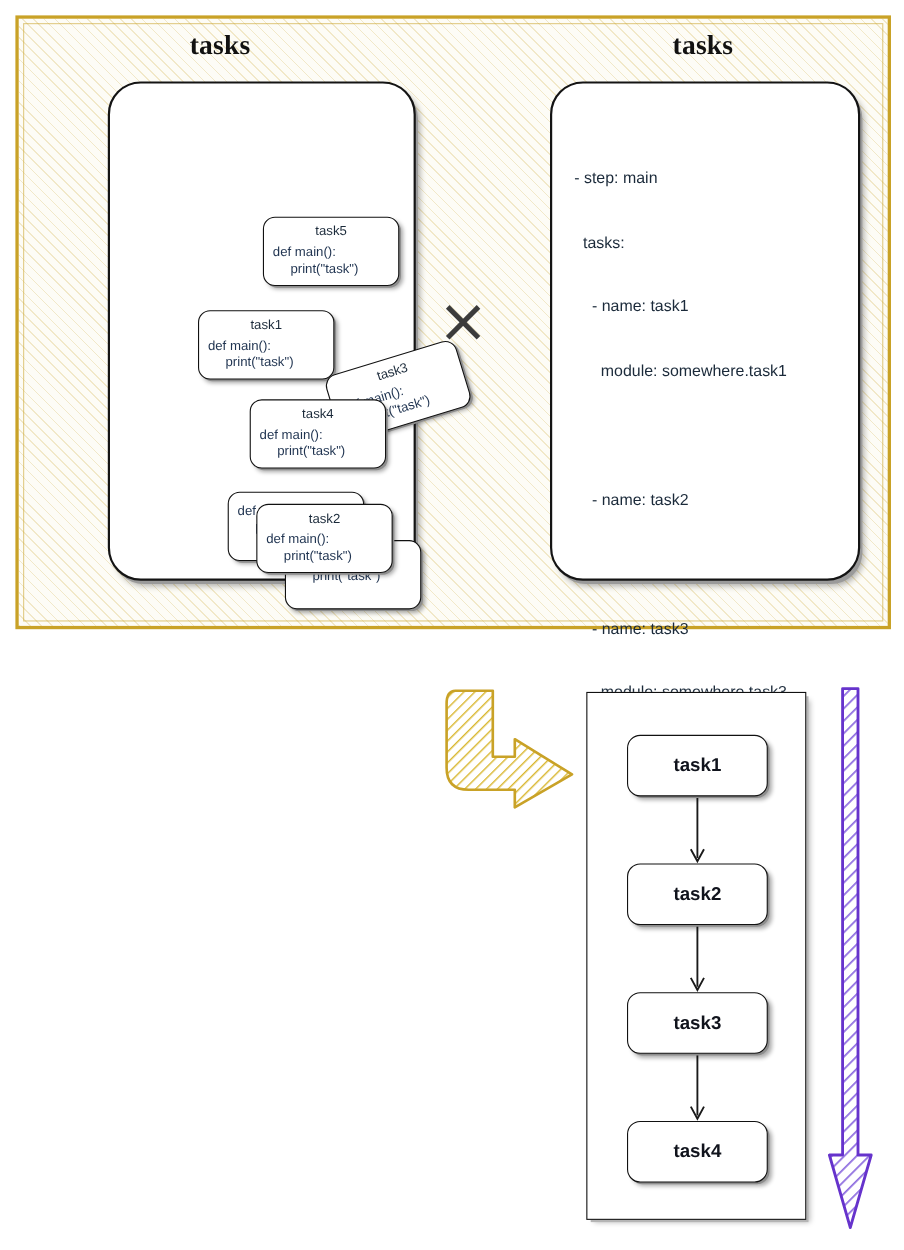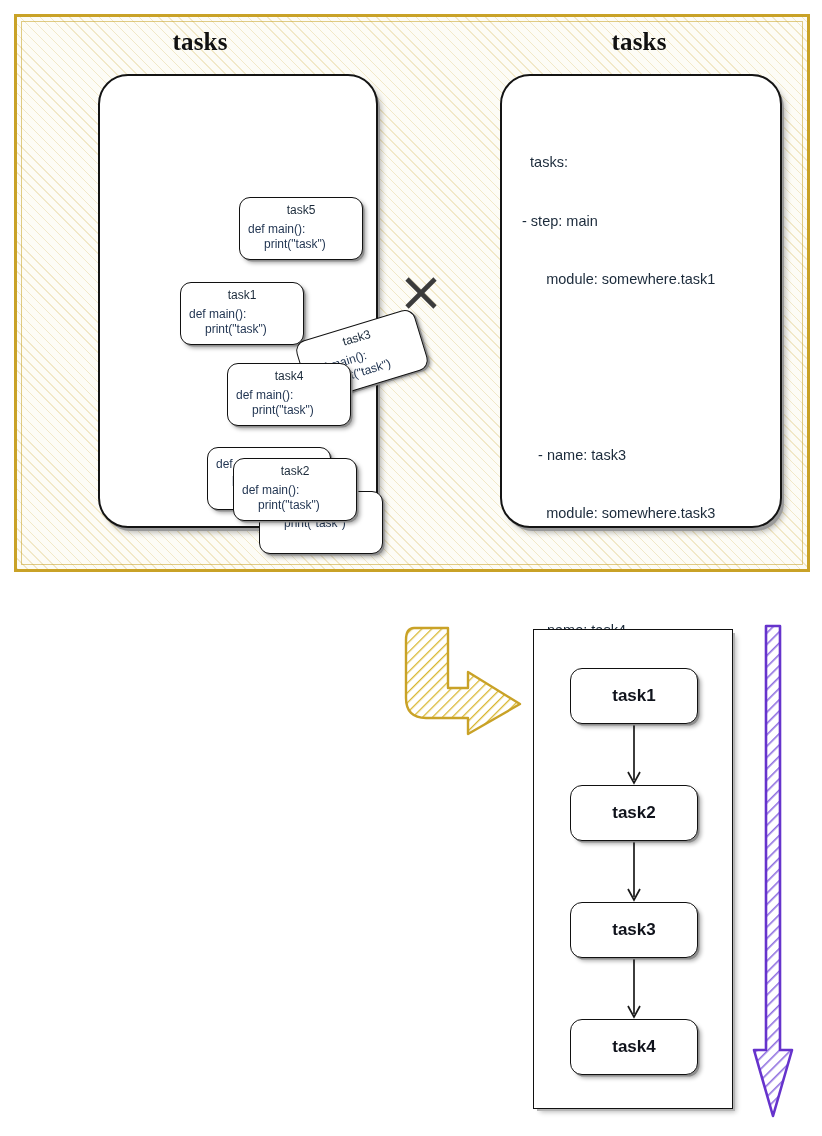--- a/index.html
+++ b/index.html
@@ -165,24 +165,26 @@
   <svg width="42" height="42" viewBox="0 0 42 42">
     <g stroke="#3b3b3b" stroke-width="4.6" stroke-linecap="butt">
       <line x1="7" y1="7" x2="35" y2="35"></line>
       <line x1="35" y1="7" x2="7" y2="35"></line>
     </g>
   </svg>
 </div>
 
 <div class="big-panel" id="config-panel">
   <div id="config-text">
+    <div>- step: main</div>
     <div>  tasks:</div>
-    <div>- step: main</div>
+    <div>    - name: task1</div>
     <div>      module: somewhere.task1</div>
     <div>&nbsp;</div>
+    <div>    - name: task2</div>
     <div>&nbsp;</div>
     <div>    - name: task3</div>
     <div>      module: somewhere.task3</div>
     <div>&nbsp;</div>
     <div>    - name: task4</div>
     <div>      module: somewhere.task4</div>
   </div>
 </div>
 
 <div id="gold-arrow">

